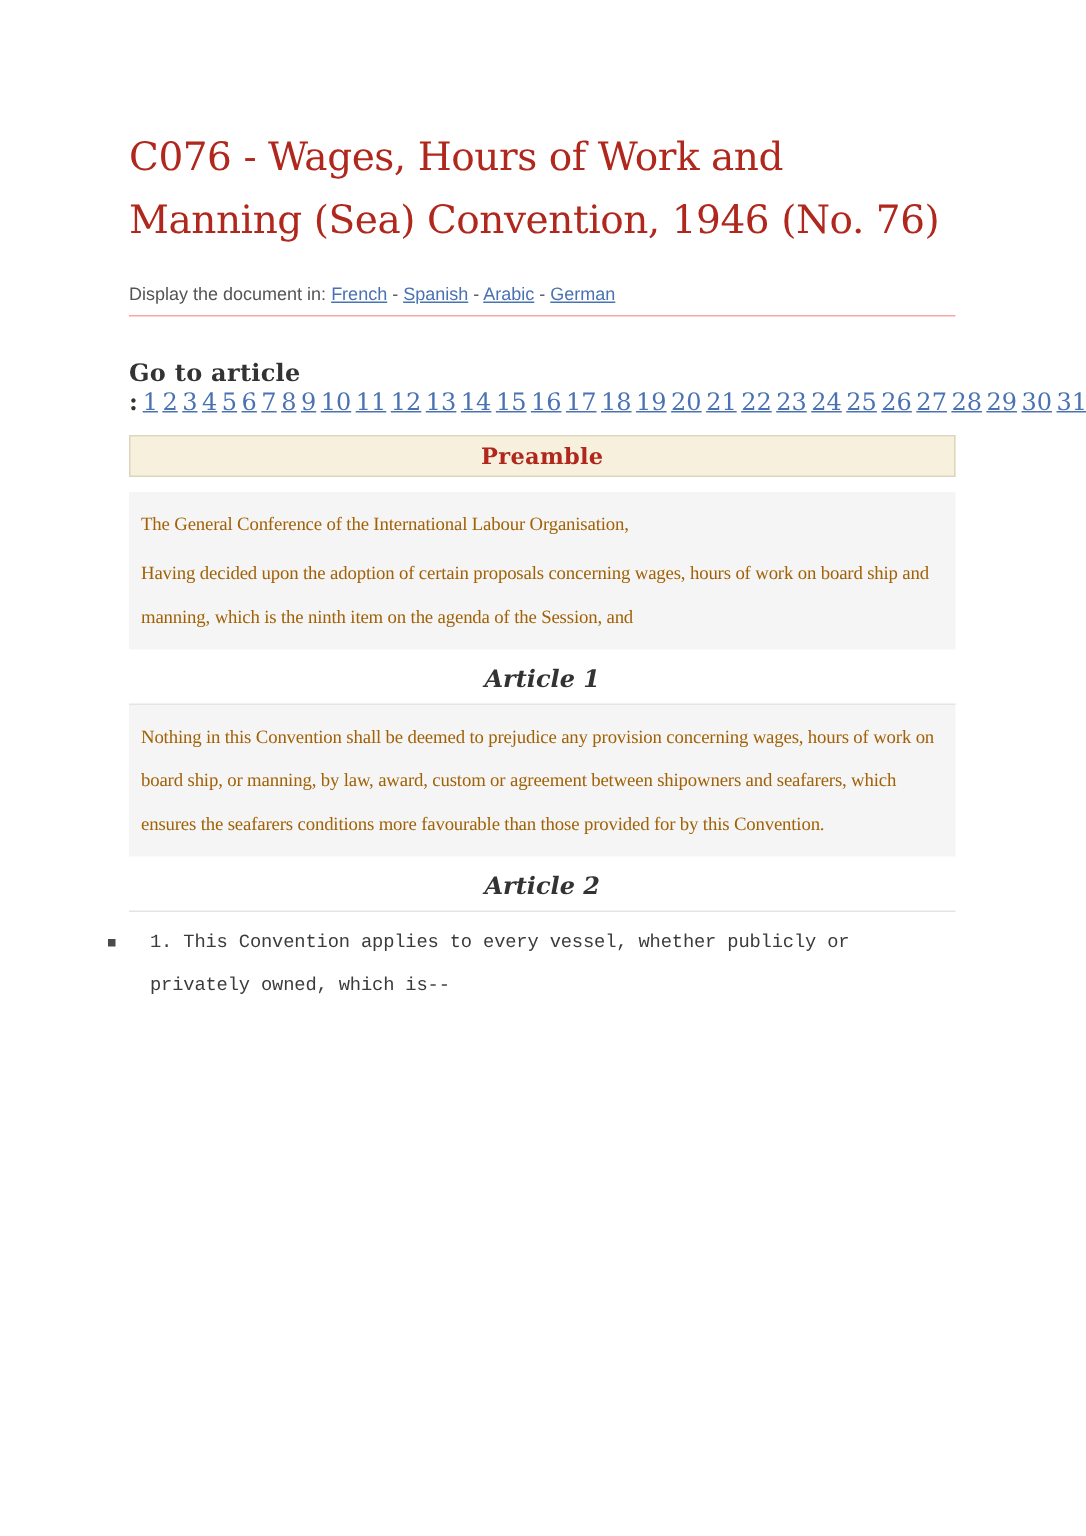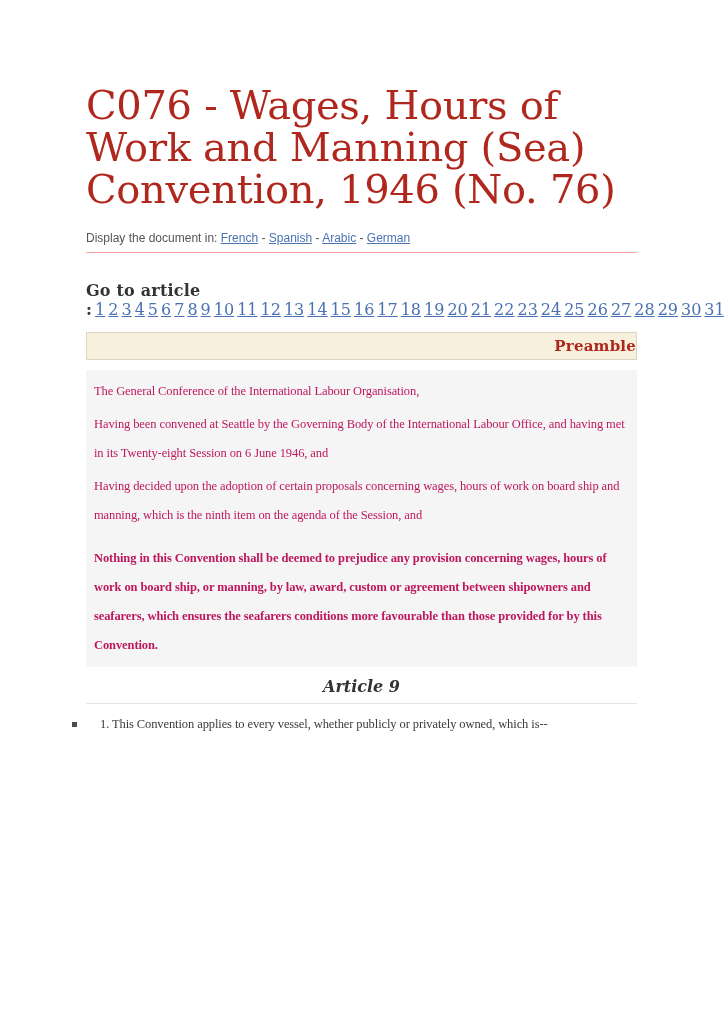--- a/index.html
+++ b/index.html
@@ -8,21 +8,21 @@
     width: 724px; height: 1024px; overflow: hidden;
     font-family: "Liberation Serif", serif;
     color: #3b3b3b;
   }
   .page { padding: 0 87px 0 86px; }
 
   h1.doc-title {
     margin-top: 84px;
     font-family: "DejaVu Serif", serif;
     font-weight: 500;
-    font-size: 40px;
+    font-size: 26px;
     line-height: 42px;
     color: #b0281d;
     letter-spacing: -0.3px;
   }
   .doc-subtitle {
     margin-top: 7px;
     font-family: "Liberation Sans", sans-serif;
     font-style: italic;
     color: #4f4f4f;
     line-height: 28px;
@@ -49,58 +49,58 @@
     font-size: 16px;
     color: #333;
   }
   .goto-row .goto-label { font-weight: bold; letter-spacing: 0.2px; }
   .goto-row a { margin-left: 3px; }
 
   .banner {
     margin-top: 13px;
     background: #f6f0dc;
     border: 1px solid #ddd5bd;
-    text-align: right;
+    text-align: center;
     font-family: "DejaVu Serif", serif;
     font-weight: bold;
     font-size: 15px;
     line-height: 18px;
     padding: 4px 0;
     color: #b0281d;
     letter-spacing: 0.2px;
   }
   .banner.part-banner { margin-top: 5px; }
 
   .text-block {
     margin-top: 10px;
     background: #f5f5f5;
     padding: 3px 8px 3px 8px;
   }
   .text-block p {
     font-size: 12.5px;
     line-height: 29px;
     letter-spacing: -0.1px;
     margin: 4px 0;
-    color: #be185d;
+    color: #a16207;
   }
-  .article-block { margin-top: 0; font-weight: bold; }
+  .article-block { margin-top: 0; }
 
   .article-heading {
     margin-top: 10px;
     text-align: center;
     font-family: "DejaVu Serif", serif;
     font-style: italic;
     font-weight: bold;
     font-size: 16px;
     color: #333;
     padding-bottom: 7px;
     border-bottom: 1px solid #e4e4e4;
   }
 
-  ul.article-list { margin-top: 6px; list-style: none; }
+  ul.article-list { margin-top: 6px; list-style: none; font-family: Liberation Mono, monospace; }
   ul.article-list li {
     position: relative;
     font-size: 12.5px;
     line-height: 29px;
     letter-spacing: -0.1px;
     padding-left: 14px;
     color: #3b3b3b;
   }
   ul.article-list li::before {
     content: "";
@@ -124,28 +124,28 @@
   </div>
 
   <div class="goto-row">
     <span class="goto-label">Go to article :</span><span><a href="#">1</a><a href="#">2</a><a href="#">3</a><a href="#">4</a><a href="#">5</a><a href="#">6</a><a href="#">7</a><a href="#">8</a><a href="#">9</a><a href="#">10</a><a href="#">11</a><a href="#">12</a><a href="#">13</a><a href="#">14</a><a href="#">15</a><a href="#">16</a><a href="#">17</a><a href="#">18</a><a href="#">19</a><a href="#">20</a><a href="#">21</a><a href="#">22</a><a href="#">23</a><a href="#">24</a><a href="#">25</a><a href="#">26</a><a href="#">27</a><a href="#">28</a><a href="#">29</a><a href="#">30</a><a href="#">31</a><a href="#">32</a></span>
   </div>
 
   <div class="banner">Preamble</div>
 
   <div class="text-block">
       <p>The General Conference of the International Labour Organisation,</p>
-      <p>Having been convened at Seattle by the Governing Body of the International Labour Office, and having met in its Twenty-eight Session on 6 June 1946, and</p>
       <p>Having decided upon the adoption of certain proposals concerning wages, hours of work on board ship and manning, which is the ninth item on the agenda of the Session, and</p>
     </div>
 
 
   <div>
+      <h3 class="article-heading">Article 1</h3>
       <div class="text-block article-block">
         <p>Nothing in this Convention shall be deemed to prejudice any provision concerning wages, hours of work on board ship, or manning, by law, award, custom or agreement between shipowners and seafarers, which ensures the seafarers conditions more favourable than those provided for by this Convention.</p>
       </div>
-      <h3 class="article-heading">Article 9</h3>
+      <h3 class="article-heading">Article 2</h3>
       <ul class="article-list">
         <li>1. This Convention applies to every vessel, whether publicly or privately owned, which is--</li>
       </ul>
     </div>
 
 </div>
 
 </body></html>

